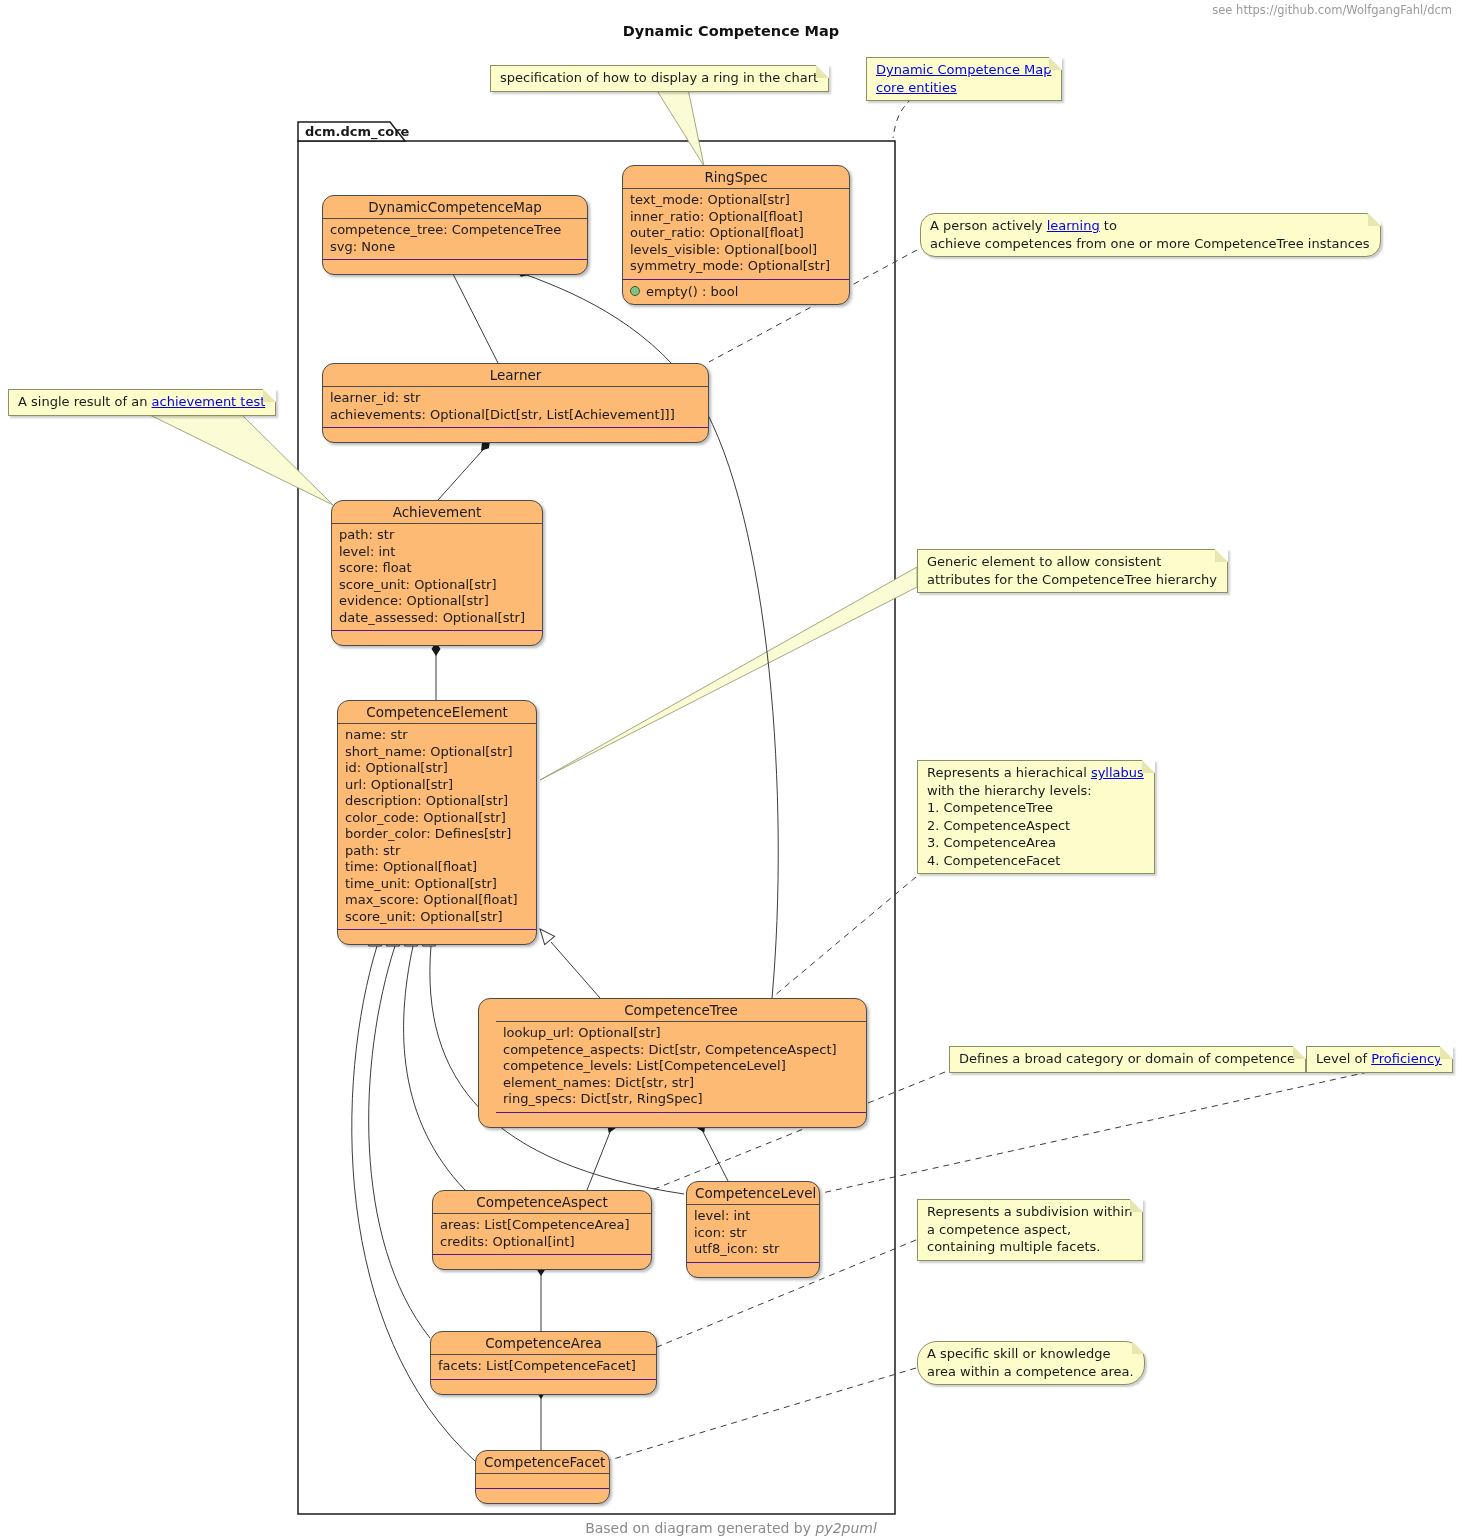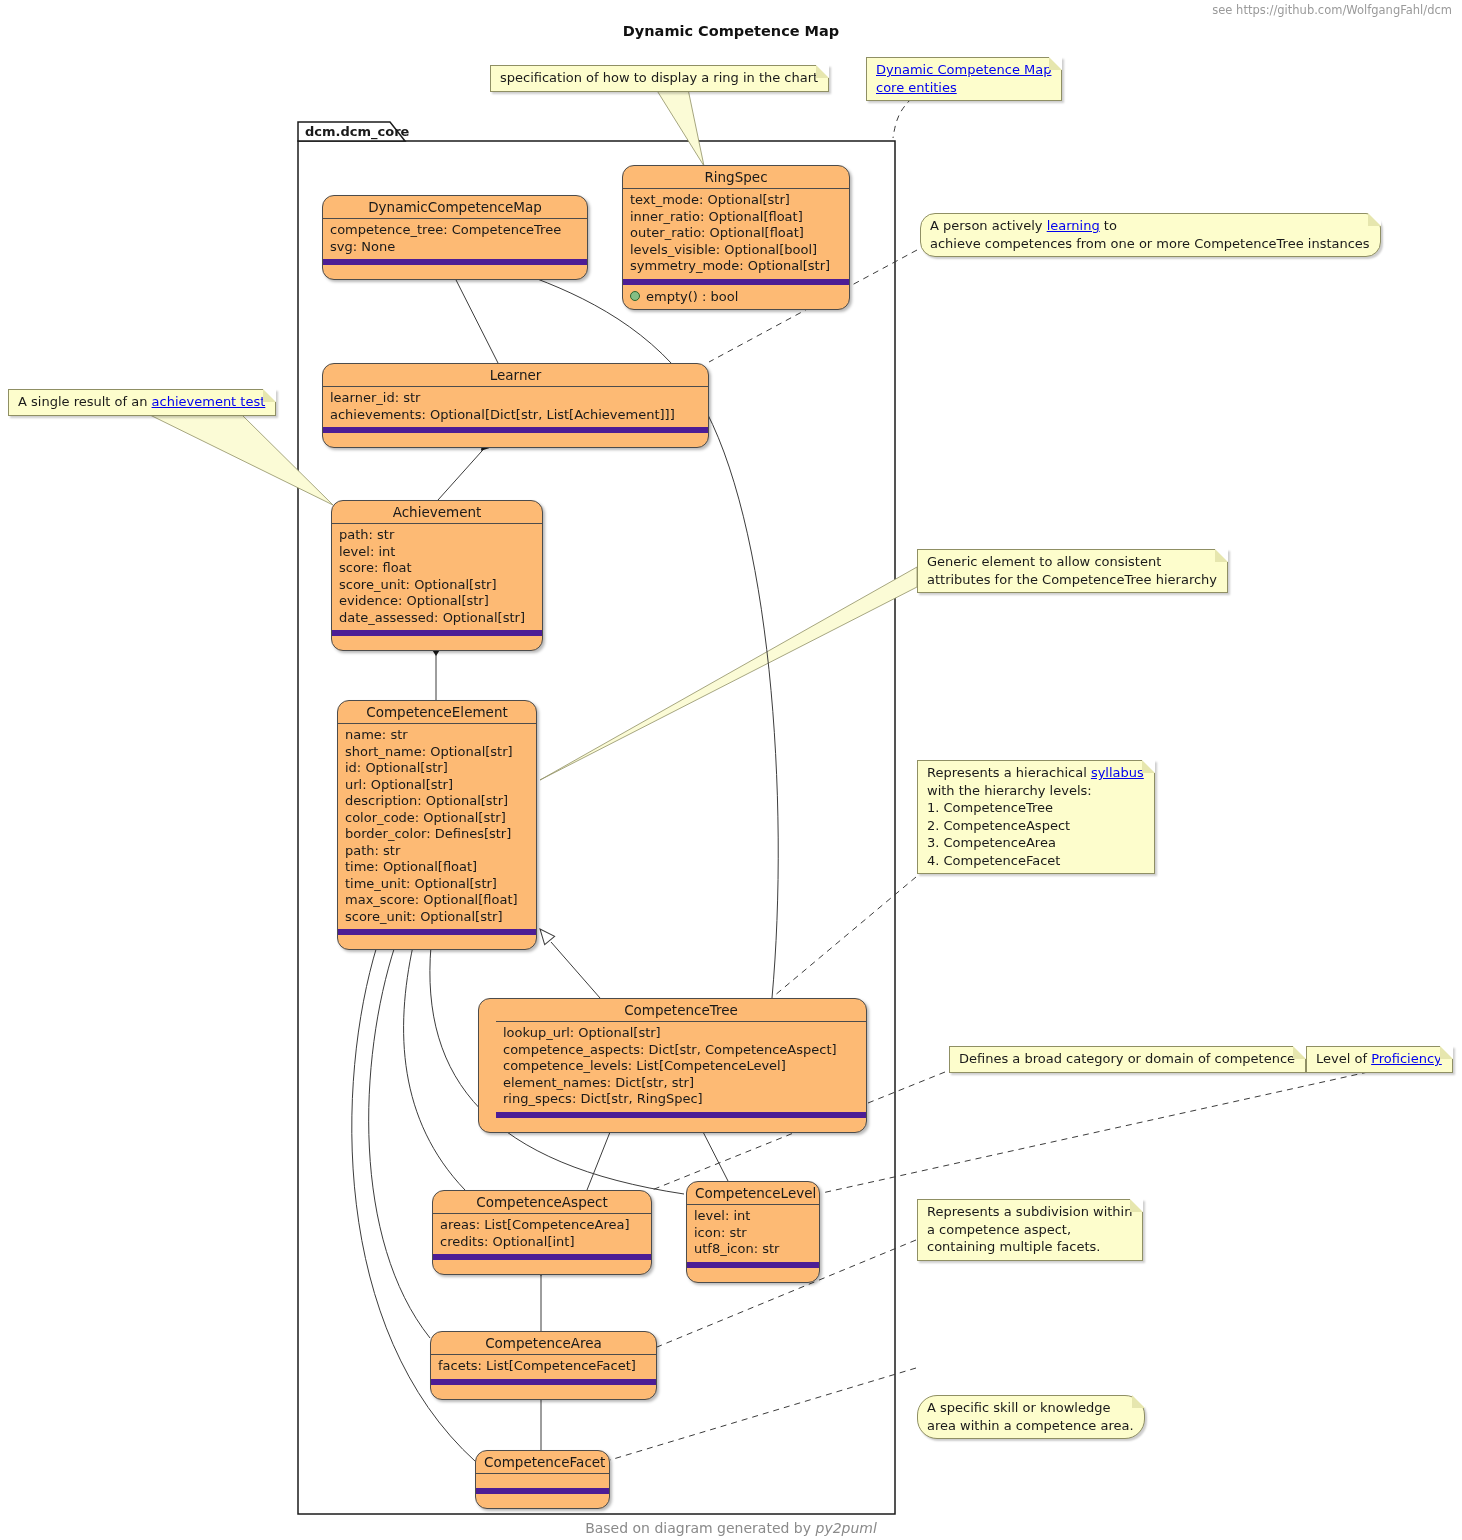--- a/index.html
+++ b/index.html
@@ -25,21 +25,21 @@
   
   .uml-class{
     position:absolute;z-index:2;background:#fdba74;border:1px solid #4c4c4c;
     border-radius:12px;box-shadow:2px 2px 3px rgba(0,0,0,.28);font-size:13px;
   }
   .uml-class .cls-title{
     text-align:center;padding:3px 8px 2px 8px;font-size:13.5px;line-height:17px;white-space:nowrap;
   }
   .uml-class .cls-attrs{border-top:1px solid #4c4c4c;padding:3px 7px 4px 7px;min-height:7px;}
   .uml-class .cls-attrs .attr{line-height:16.5px;white-space:nowrap;}
-  .uml-class .cls-methods{border-top:6px solid #4c1d95;padding:3px 7px 4px 7px;min-height:7px;}
+  .uml-class .cls-methods{border-top:1px solid #4c1d95;padding:3px 7px 4px 7px;min-height:7px;}
   .uml-class .cls-methods .method{line-height:17px;white-space:nowrap;display:flex;align-items:center;gap:6px;}
   .method-dot{display:inline-block;width:8px;height:8px;border-radius:50%;
     background:#84be84;border:1px solid #2e642e;flex:0 0 auto;}
 
   
   #c-DynamicCompetenceMap{left:322px;top:195px;width:264px;}
   #c-RingSpec            {left:622px;top:165px;width:226px;}
   #c-Learner             {left:322px;top:363px;width:385px;}
   #c-Achievement         {left:331px;top:500px;width:210px;}
   #c-CompetenceElement   {left:337px;top:700px;width:198px;}
@@ -63,21 +63,21 @@
 
   #n-spec        {left:490px; top:65px;}
   #n-core        {left:866px; top:57px;}
   #n-person      {left:920px; top:213px;border-radius:15px;}
   #n-single      {left:8px;   top:389px;}
   #n-generic     {left:917px; top:549px;}
   #n-syllabus    {left:917px; top:760px;}
   #n-defines     {left:917px; top:1046px;margin-left:32px;}
   #n-proficiency {left:1306px;top:1046px;}
   #n-subdivision {left:917px; top:1199px;}
-  #n-specific    {left:917px; top:1395px;border-radius:20px;}
+  #n-specific    {left:917px; top:1341px;border-radius:20px;}
 </style>
 </head>
 <body>
 
 <div id="stage">
 
   <svg class="wires" width="1462" height="1540" viewBox="0 0 1462 1540">
 
     <rect x="298" y="141" width="597" height="1373" fill="#ffffff" stroke="#1b1b1b" stroke-width="1.5"></rect>
     <path d="M298,141 V122 H390 L405,141 Z" fill="#ffffff" stroke="#1b1b1b" stroke-width="1.5"></path>

